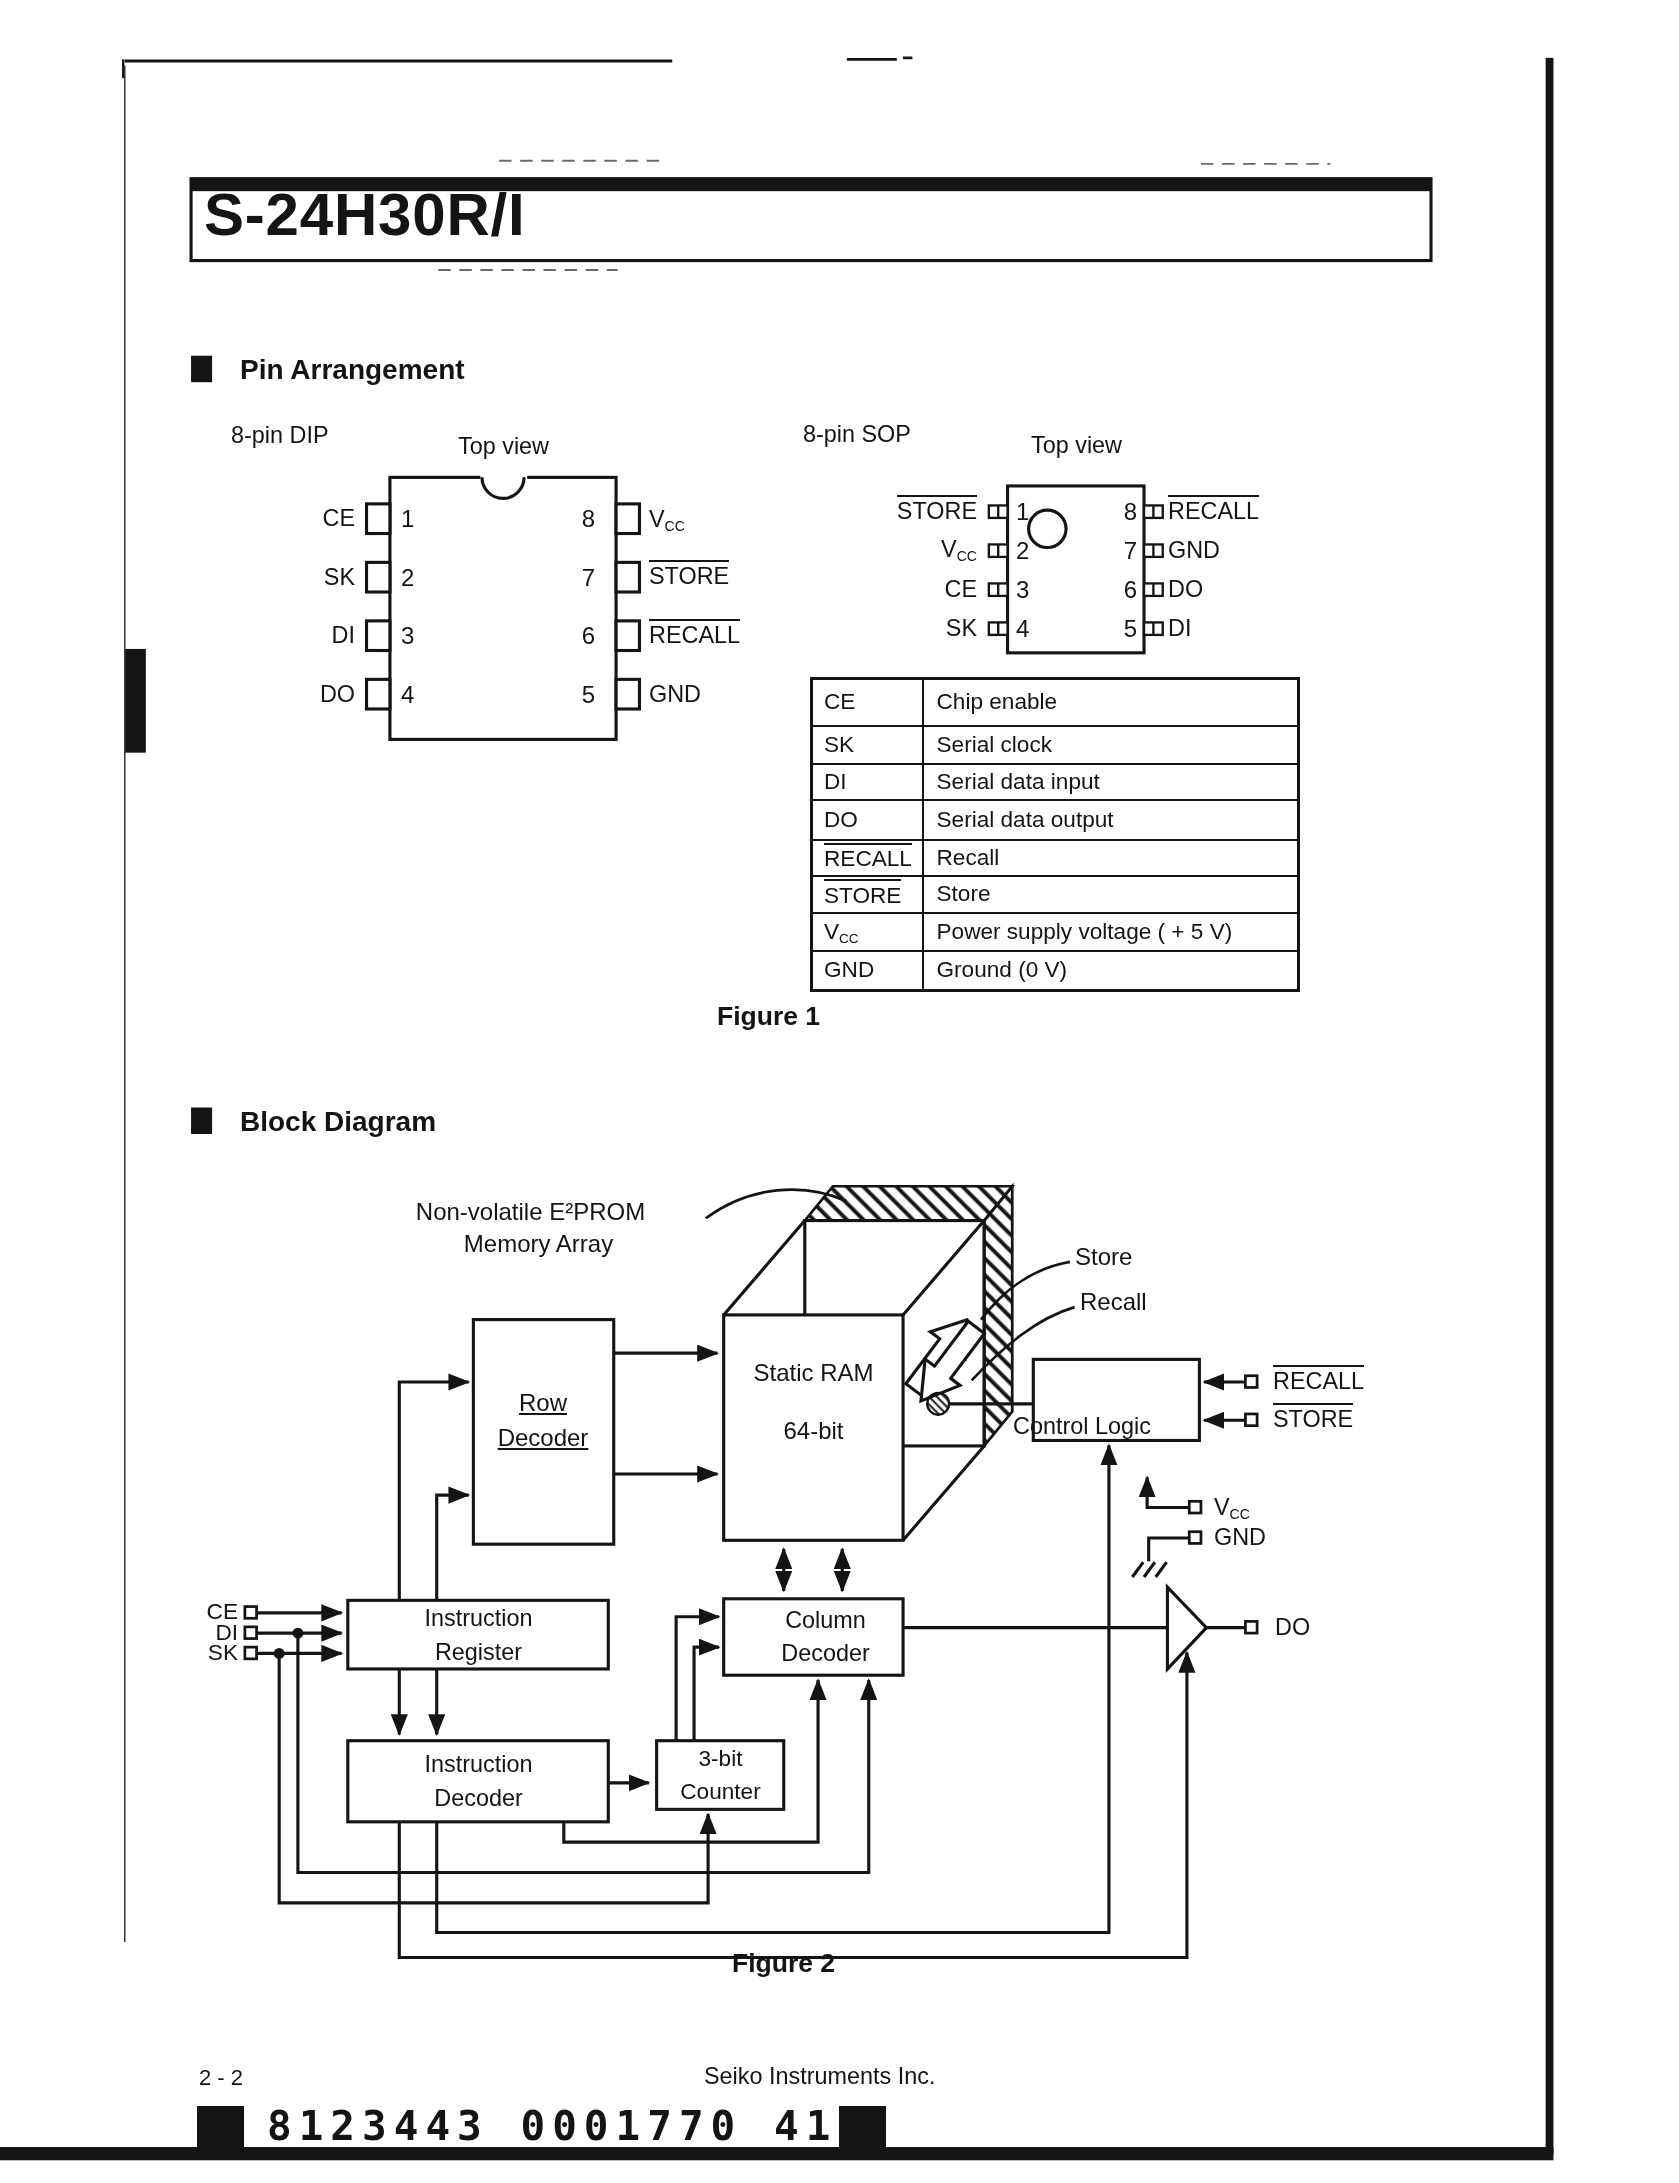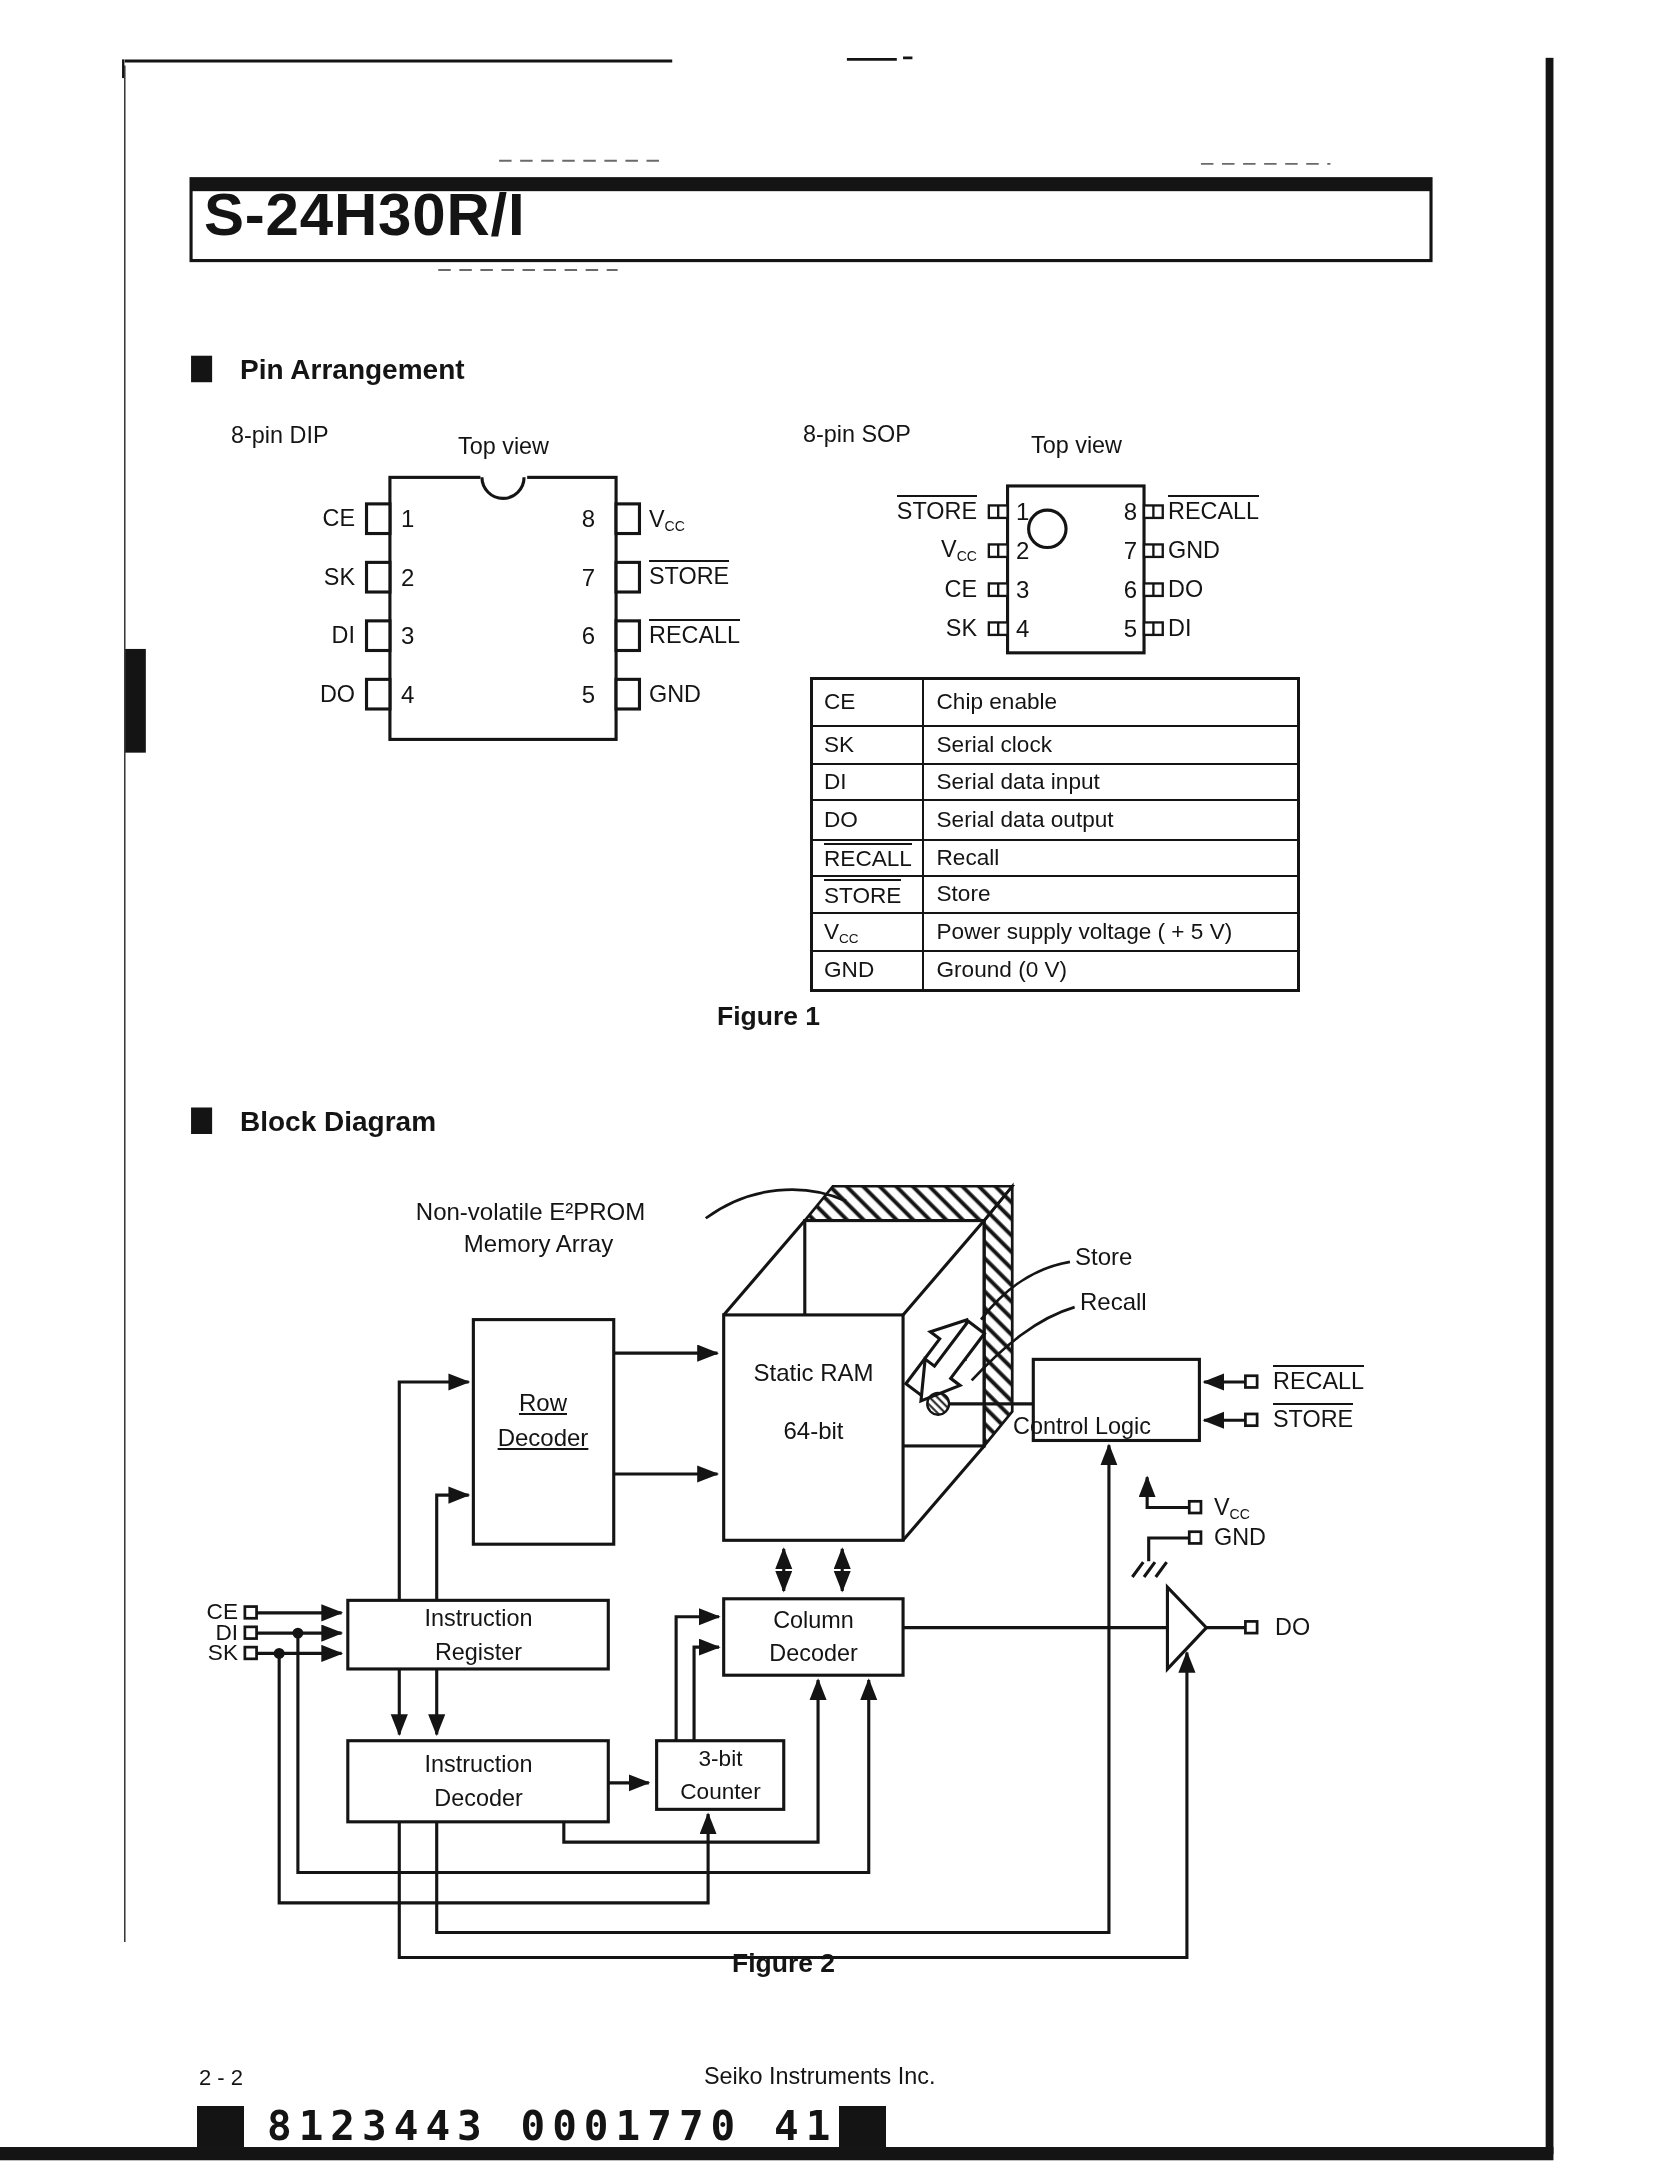--- a/index.html
+++ b/index.html
@@ -272,21 +272,21 @@
   <span>Static RAM</span>
       <span>64-bit</span>
     </div>
 <div class="blk" style="left:999px;top:1360px;width:166px;height:81px;font-size:23.4px;margin-top:26px;">
   <span>Control Logic</span>
     </div>
 <div class="blk" style="left:348px;top:1601px;width:261px;height:69px;font-size:23.4px;">
   <span>Instruction</span>
       <span>Register</span>
     </div>
-<div class="blk" style="left:724px;top:1599px;width:179px;height:76px;font-size:23.4px;">
+<div class="blk" style="left:724px;top:1599px;width:179px;height:76px;font-size:23.4px;padding-left:12px;">
   <span>Column</span>
       <span>Decoder</span>
     </div>
 <div class="blk" style="left:348px;top:1741px;width:261px;height:81px;font-size:23.4px;">
   <span>Instruction</span>
       <span>Decoder</span>
     </div>
 <div class="blk" style="left:657px;top:1741px;width:127px;height:69px;font-size:22.6px;">
   <span>3-bit</span>
       <span>Counter</span>

